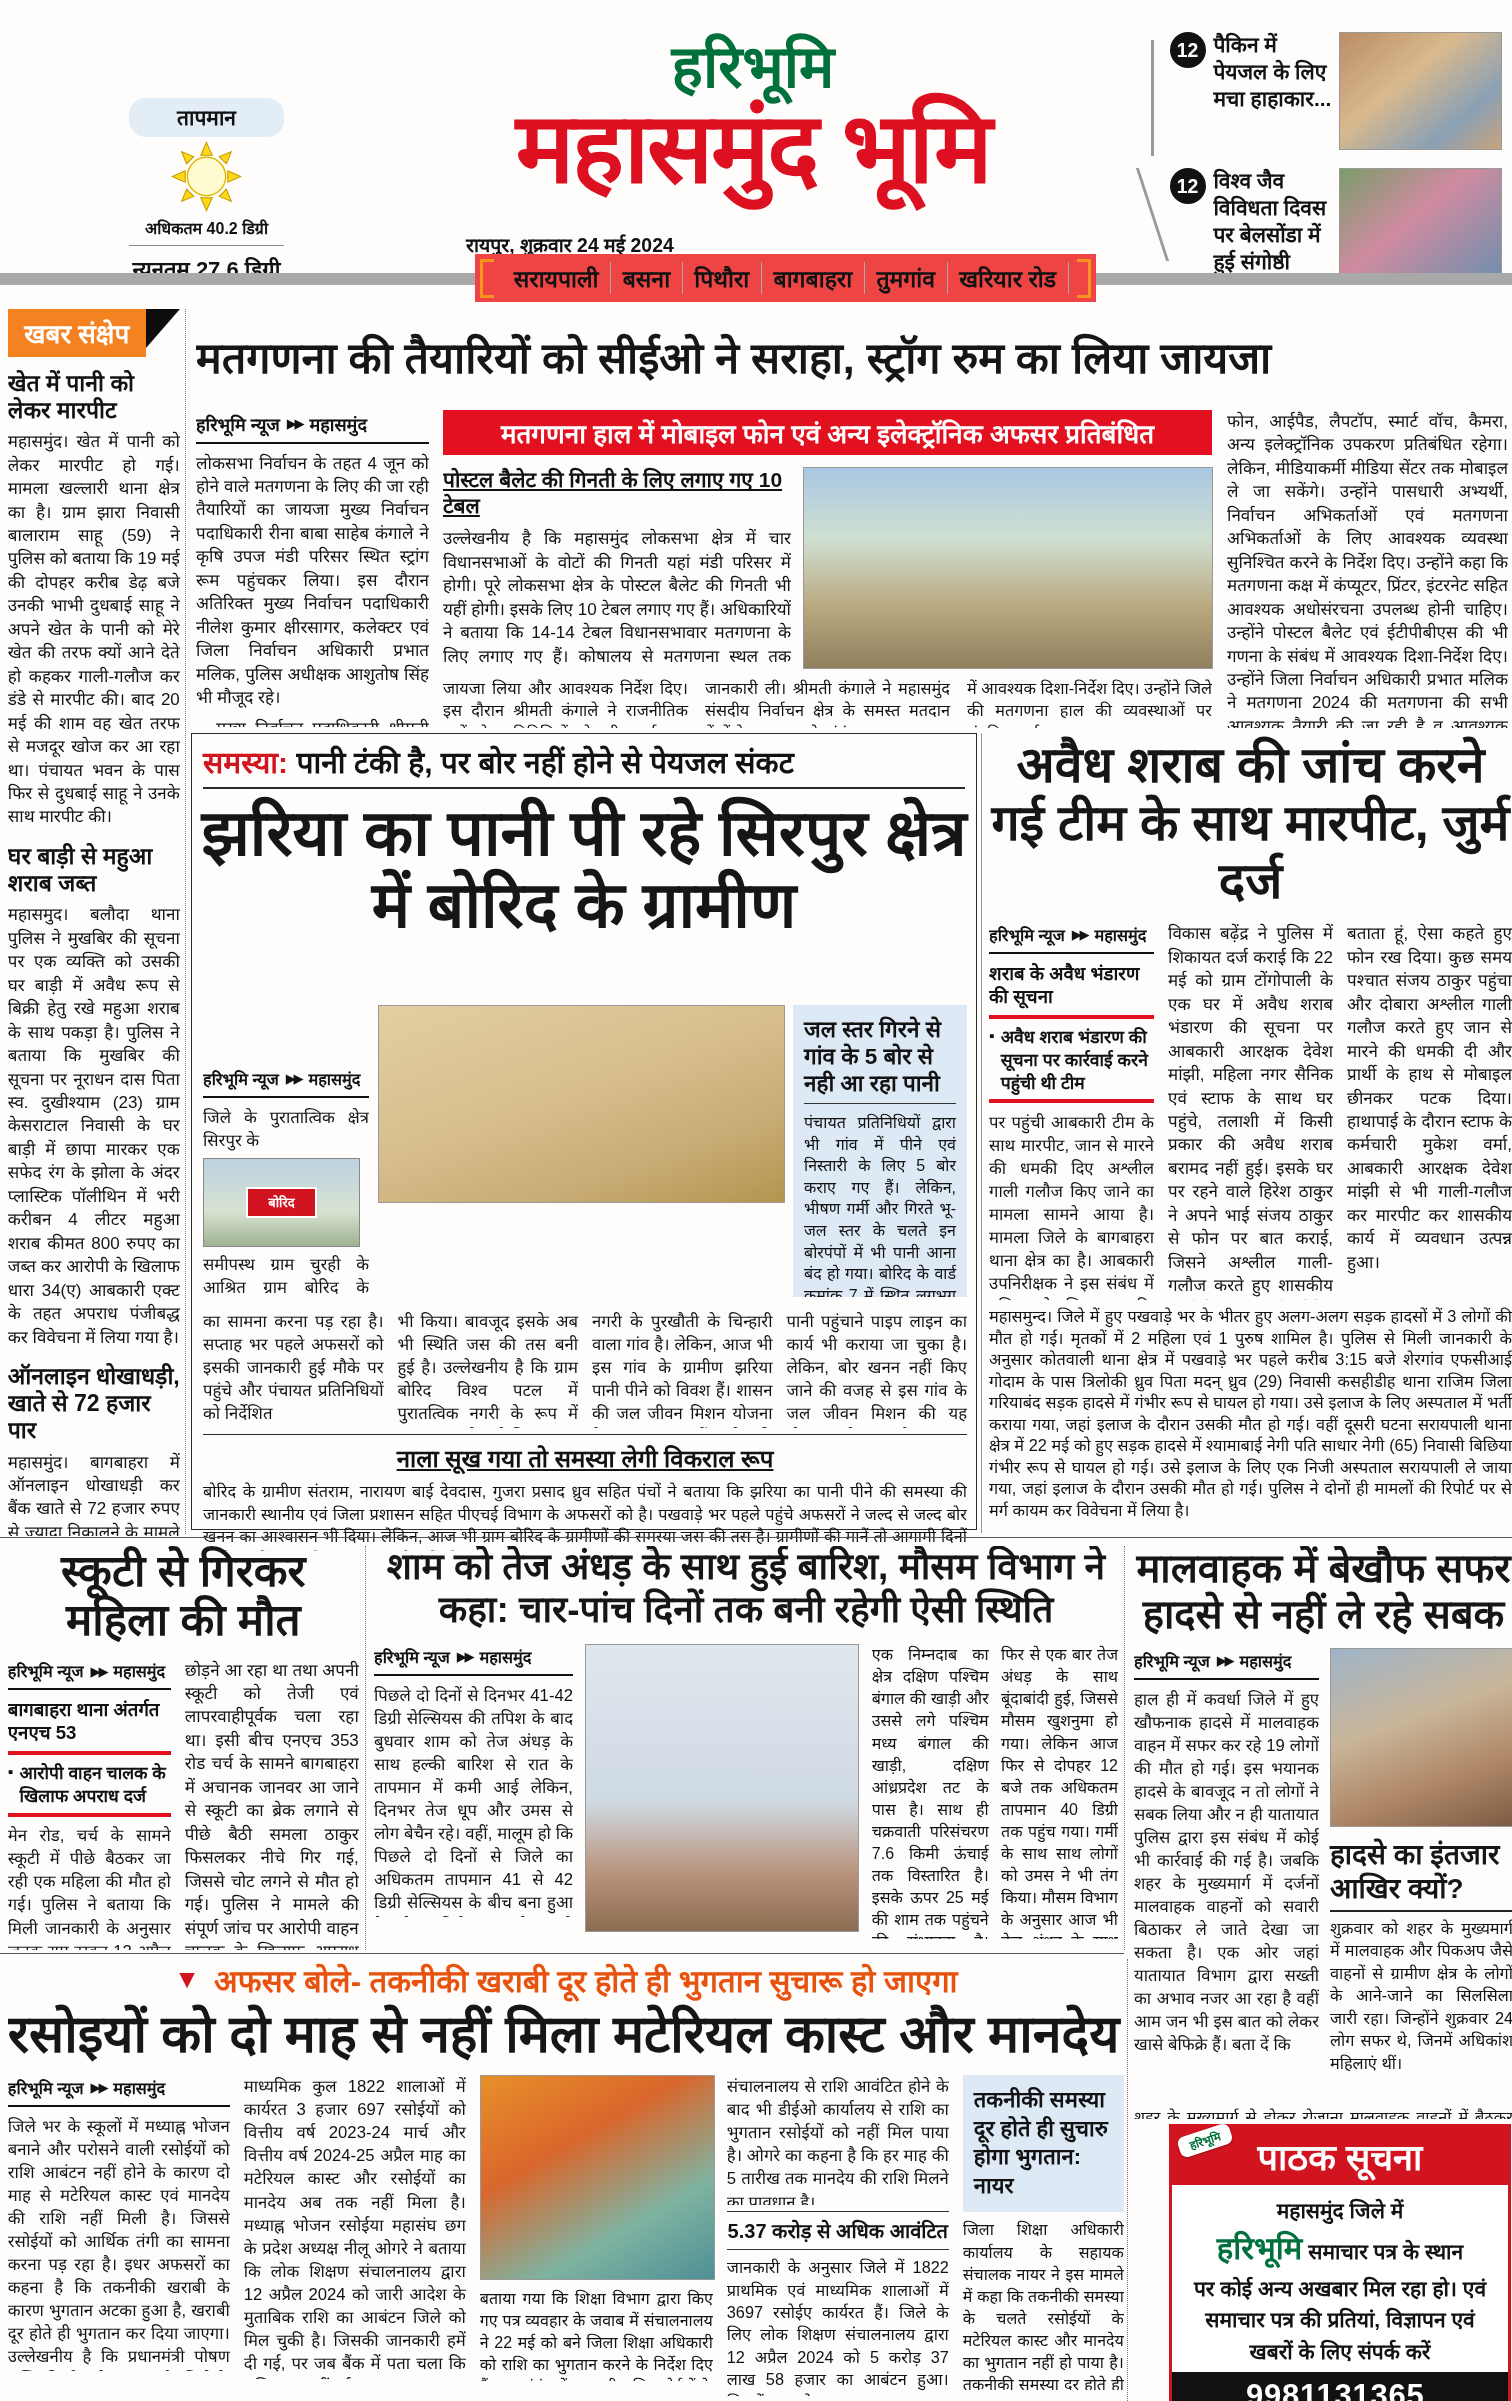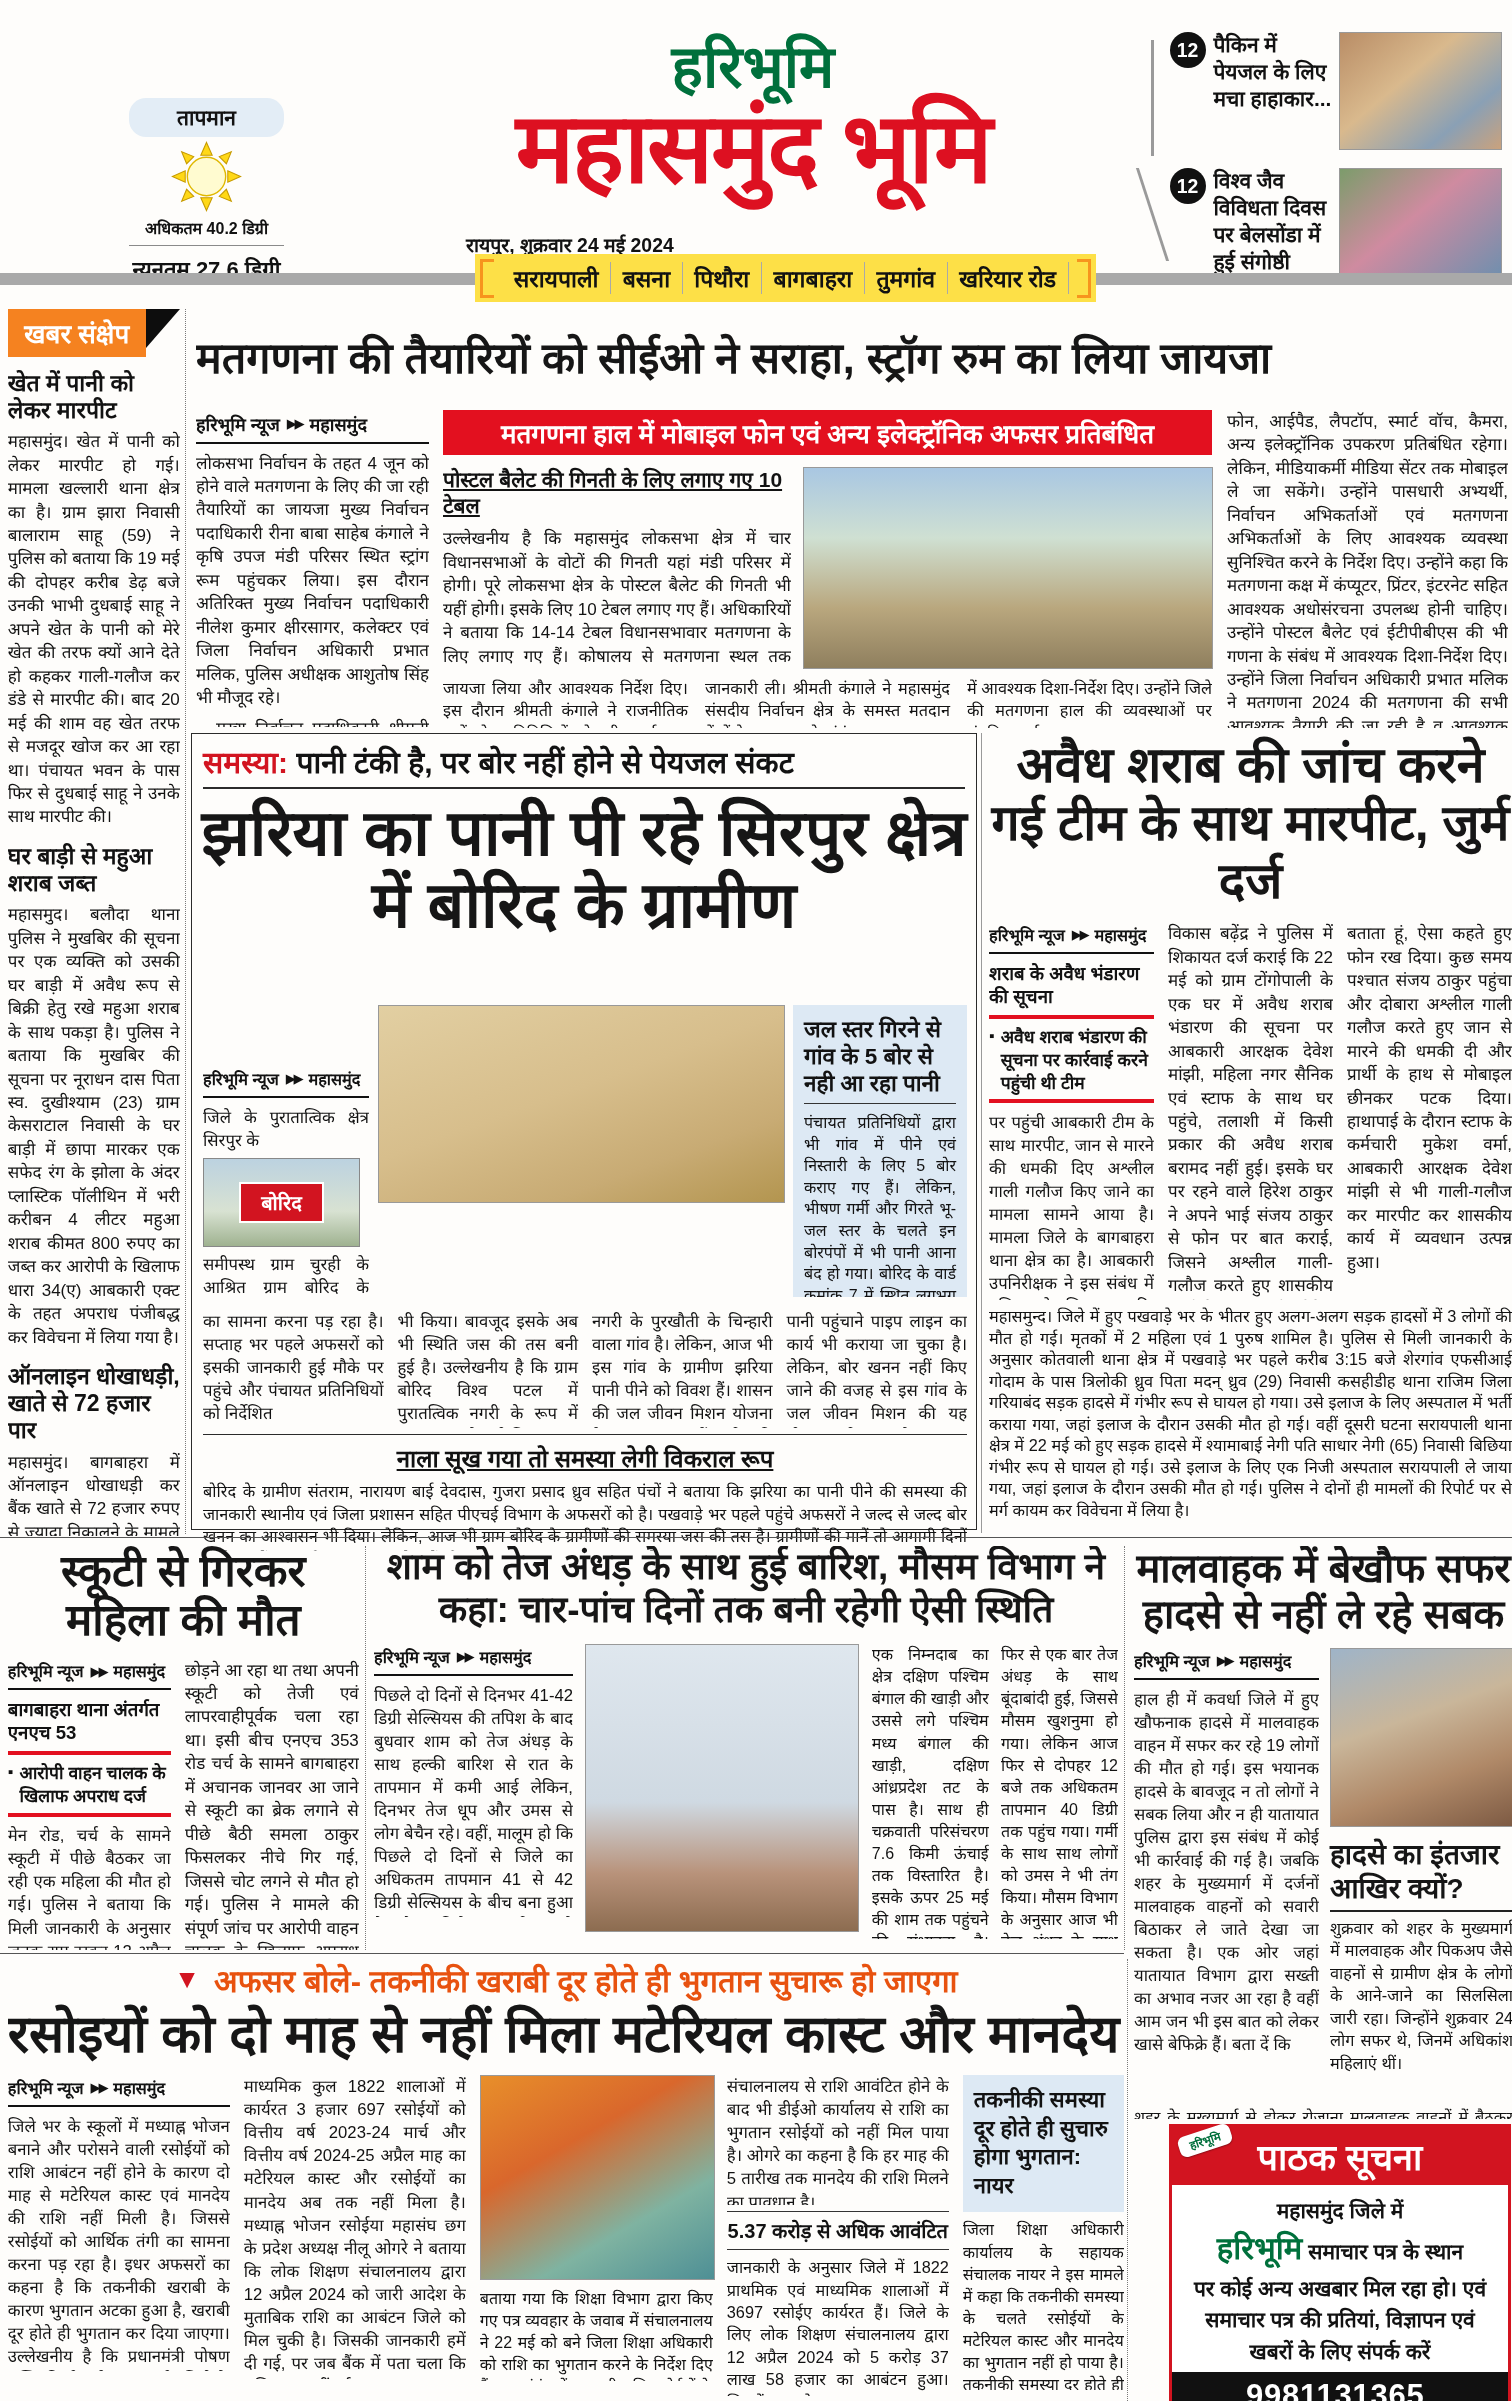--- a/index.html
+++ b/index.html
@@ -73,21 +73,21 @@
     </div>
     <div class="teaser">
       <div style="width:7.8px;height:93px;border-left:3.1px solid #9a9a9a;flex:none;transform:skewX(18deg);"></div>
       <div class="badge12">12</div>
       <div class="teaser-txt">विश्व जैव विविधता दिवस पर बेलसोंडा में हुई संगोष्ठी</div>
       <div class="ph" style="width:161px;height:109px;background:linear-gradient(140deg,#7c9c6b 0%,#cf8ba0 45%,#6f8fae 100%);"></div>
     </div>
   </div>
 
   <div class="abs" style="left:0;top:250px;width:1512px;height:12.4px;background:#a9a9a9;"></div>
-  <div class="abs" style="left:475px;top:231px;height:48px;background:#fde047;display:flex;align-items:center;padding:0 4.7px;">
+  <div class="abs" style="left:475px;top:231px;height:48px;background:#ef4444;display:flex;align-items:center;padding:0 4.7px;">
     <span class="bracket l"></span>
     <span class="navitem">सरायपाली</span>
     <span class="navitem">बसना</span>
     <span class="navitem">पिथौरा</span>
     <span class="navitem">बागबाहरा</span>
     <span class="navitem">तुमगांव</span>
     <span class="navitem">खरियार रोड</span>
     <span class="bracket r"></span>
   </div>
 
@@ -143,21 +143,21 @@
     <div class="headline" style="margin:9.3px 7.8px 6.2px 7.8px;font-size:64px;line-height:1.12;text-align:center;">झरिया का पानी पी रहे सिरपुर क्षेत्र में बोरिद के ग्रामीण</div>
 
     <div class="abs clip" style="left:11px;top:309px;width:166px;height:233px;">
       <div class="byline" style="font-size:16.3px;">
         <span>हरिभूमि न्यूज</span>
         <span class="arr">▶▶</span>
         <span>महासमुंद</span>
       </div>
       <div class="jtext" style="font-size:16.7px;">जिले के पुरातात्विक क्षेत्र सिरपुर के</div>
       <div style="width:155px;height:87px;background:linear-gradient(180deg,#bcd2e0 0%,#d8e2d2 60%,#9fb290 100%);border:0.8px solid #888;display:flex;align-items:center;justify-content:center;margin:6.2px 0;">
-        <span style="background:#d21420;color:#fff;font-weight:bold;font-size:20px;padding:4.7px 20px;border:2.3px solid #fff;">बोरिद</span>
+        <span style="background:#d21420;color:#fff;font-weight:bold;font-size:13px;padding:4.7px 20px;border:2.3px solid #fff;">बोरिद</span>
       </div>
       <div class="jtext" style="font-size:16.7px;">समीपस्थ ग्राम चुरही के आश्रित ग्राम बोरिद के ग्रामीण झरिया का पानी पीने मजबूर हैं। यहां जल स्तर गिरने से गांव के बोर सूख गए हैं और वार्ड के लगभग 40 परिवार के लोगों को भीषण गर्मी में जल संकट</div>
     </div>
 
     <div class="abs ph" style="left:186px;top:248px;width:405px;height:196px;background:linear-gradient(160deg,#e2cfa2 0%,#d7be8c 45%,#c8ab74 75%,#b3954f 100%);"></div>
 
     <div class="abs bluebox clip" style="left:601px;top:248px;width:174px;height:292px;padding:11px;box-sizing:border-box;">
       <div style="font-weight:800;font-size:22.5px;line-height:1.2;border-bottom:1.6px solid #333;padding-bottom:6.2px;margin-bottom:7.8px;">जल स्तर गिरने से गांव के 5 बोर से नही आ रहा पानी</div>
       <div style="font-size:16px;line-height:1.35;text-align:justify;">पंचायत प्रतिनिधियों द्वारा भी गांव में पीने एवं निस्तारी के लिए 5 बोर कराए गए हैं। लेकिन, भीषण गर्मी और गिरते भू-जल स्तर के चलते इन बोरपंपों में भी पानी आना बंद हो गया। बोरिद के वार्ड क्रमांक 7 में स्थित लगभग 40 परिवार के लोगों को पीने व निस्तारी के पानी के लिए नाला का झरिया पानी ही एक मात्र साधन है।</div>
     </div>

